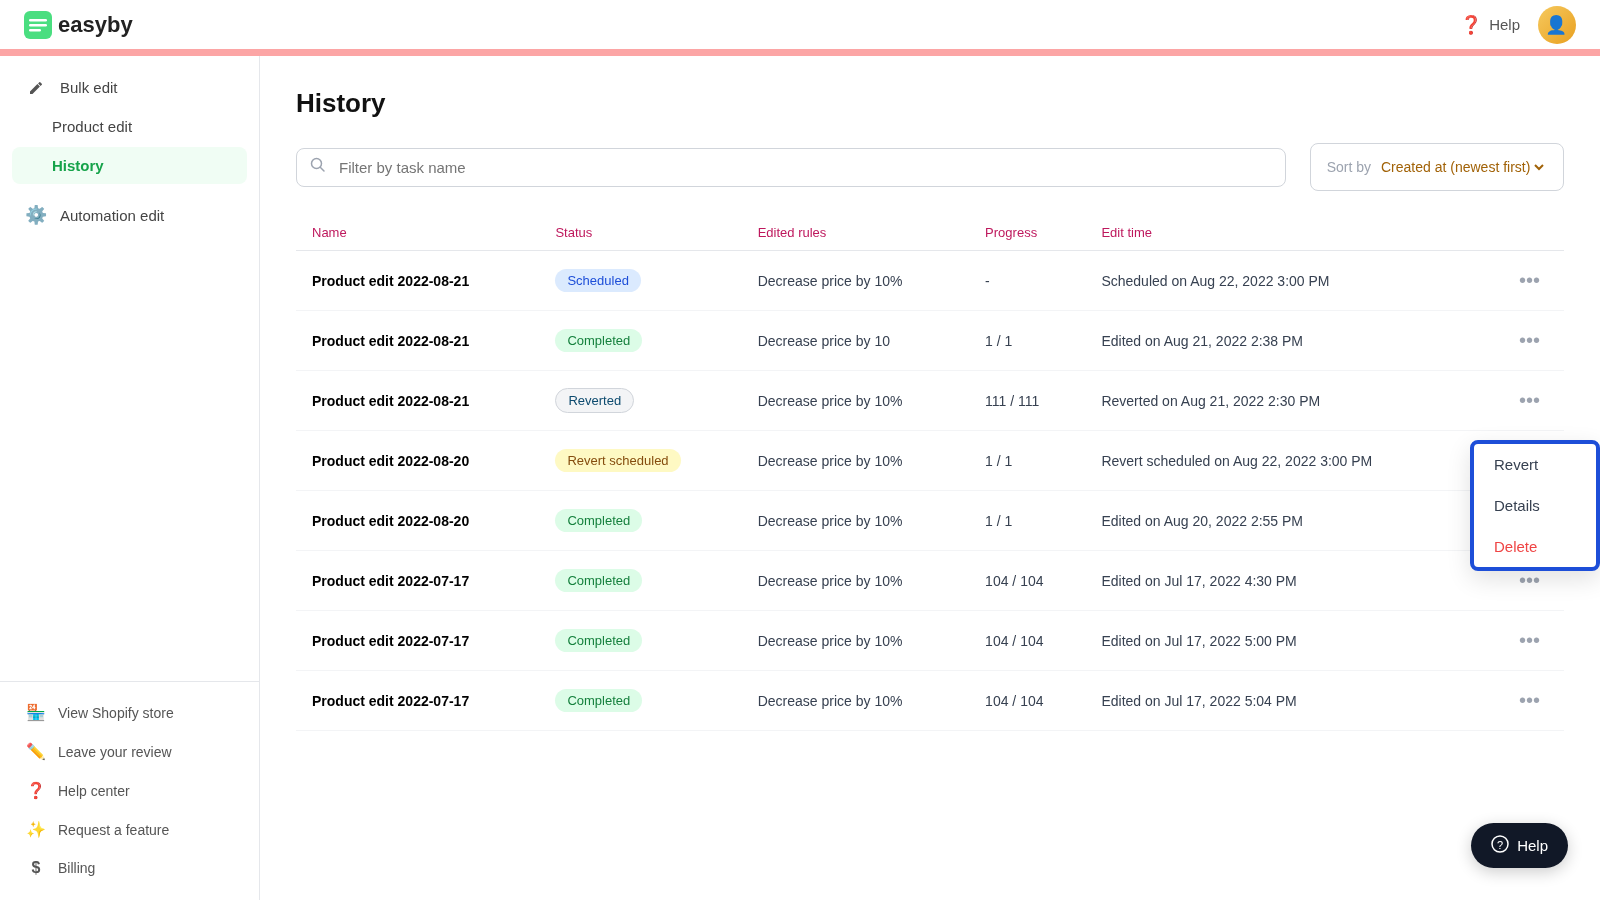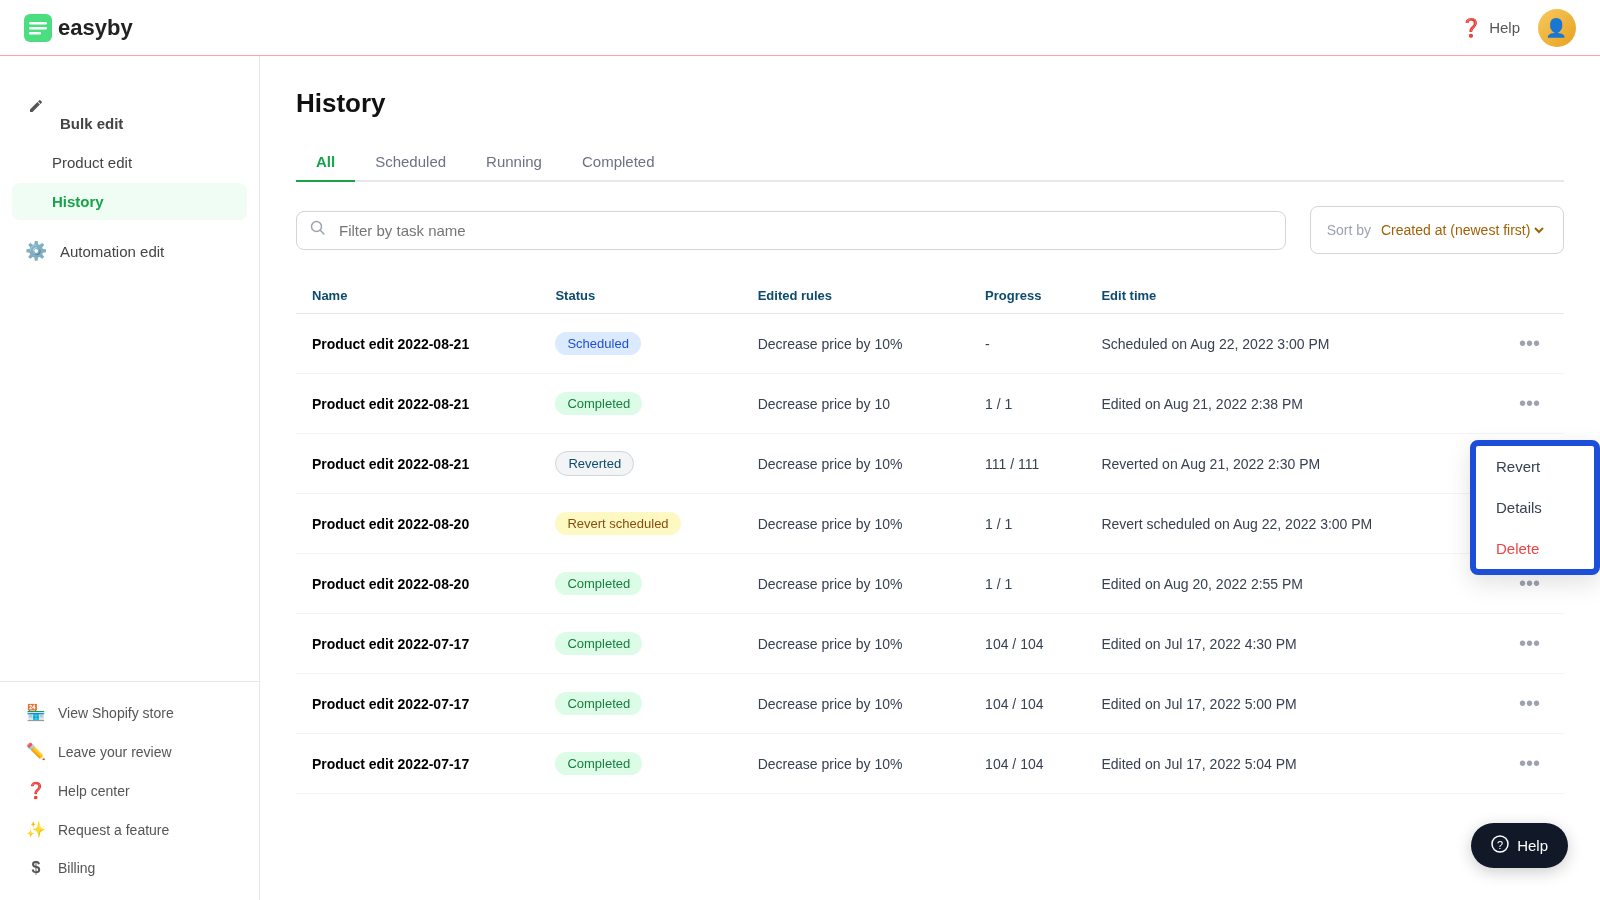--- a/index.html
+++ b/index.html
@@ -2,21 +2,21 @@
 <html><head>
   <meta charset="utf-8">
   <style>
     * { margin: 0; padding: 0; box-sizing: border-box; }
     body { font-family: -apple-system, BlinkMacSystemFont, 'Segoe UI', sans-serif; background: #f8f9fa; display: flex; flex-direction: column; height: 900px; overflow: hidden; }
 
     
     .navbar {
       height: 56px;
       background: #fff;
-      border-bottom: 1px solid #fca5a5;
+      border-bottom: 7px solid #fca5a5;
       display: flex;
       align-items: center;
       justify-content: space-between;
       padding: 0 24px;
       z-index: 10;
       flex-shrink: 0;
     }
     .navbar-logo {
       display: flex;
       align-items: center;
@@ -214,22 +214,22 @@
       width: 100%;
     }
     table {
       width: 100%;
       border-collapse: collapse;
     }
     thead th {
       text-align: left;
       padding: 10px 16px;
       font-size: 13px;
-      font-weight: 700;
-      color: #0c4a6e;
+      font-weight: 400;
+      color: #be185d;
       border-bottom: 1px solid #e5e7eb;
       background: #fff;
     }
     tbody tr {
       border-bottom: 1px solid #f3f4f6;
     }
     tbody td {
       padding: 14px 16px;
       font-size: 14px;
       color: #374151;
@@ -259,21 +259,21 @@
       padding: 4px 8px;
       border-radius: 4px;
     }
 
     
     .context-menu {
       position: fixed;
       right: 0;
       top: 440px;
       background: #fff;
-      border: 6px solid #1d4ed8;
+      border: 4px solid #1d4ed8;
       border-radius: 8px;
       box-shadow: 0 8px 24px rgba(0,0,0,0.12);
       z-index: 100;
       min-width: 130px;
     }
     .context-menu-item {
       padding: 12px 20px;
       font-size: 15px;
       color: #374151;
       cursor: pointer;
@@ -325,21 +325,21 @@
 
   <div class="sidebar">
     <div class="sidebar-section">
 
       <div class="sidebar-item">
         <span class="item-icon">
           <svg width="18" height="18" viewBox="0 0 18 18" fill="none">
             <path d="M2 13.5V16h2.5l7.4-7.4-2.5-2.5L2 13.5zm11.8-6.8a.67.67 0 0 0 0-.95L12.25 4.2a.67.67 0 0 0-.95 0l-1.22 1.22 2.5 2.5 1.22-1.22z" fill="#555"></path>
           </svg>
         </span>
-        <span style="font-weight:700;margin-top:37px;">Bulk edit</span>
+        <span style="font-weight:400;">Bulk edit</span>
       </div>
       <div class="sidebar-item" style="padding-left: 40px;">
         <span>Product edit</span>
       </div>
       <div class="sidebar-item active" style="padding-left: 40px;">
         <span>History</span>
       </div>
     </div>
 
     <div style="height: 8px;"></div>
@@ -371,26 +371,20 @@
       <div class="sidebar-bottom-item">
         <span class="item-icon" style="font-weight:700;font-size:16px;color:#555;">$</span>
         <span>Billing</span>
       </div>
     </div>
   </div>
 
   <div class="main">
     <h1 class="page-title">History</h1>
 
-    <div class="tabs">
-      <div class="tab active">All</div>
-      <div class="tab">Scheduled</div>
-      <div class="tab">Running</div>
-      <div class="tab">Completed</div>
-    </div>
 
     <div class="search-sort-row">
       <div class="search-box">
         <span class="search-icon-wrap">
           <svg width="16" height="16" viewBox="0 0 16 16" fill="none">
             <circle cx="6.5" cy="6.5" r="5" stroke="#9ca3af" stroke-width="1.5"></circle>
             <path d="M10.5 10.5L14 14" stroke="#9ca3af" stroke-width="1.5" stroke-linecap="round"></path>
           </svg>
         </span>
         <input type="text" placeholder="Filter by task name" style="">

